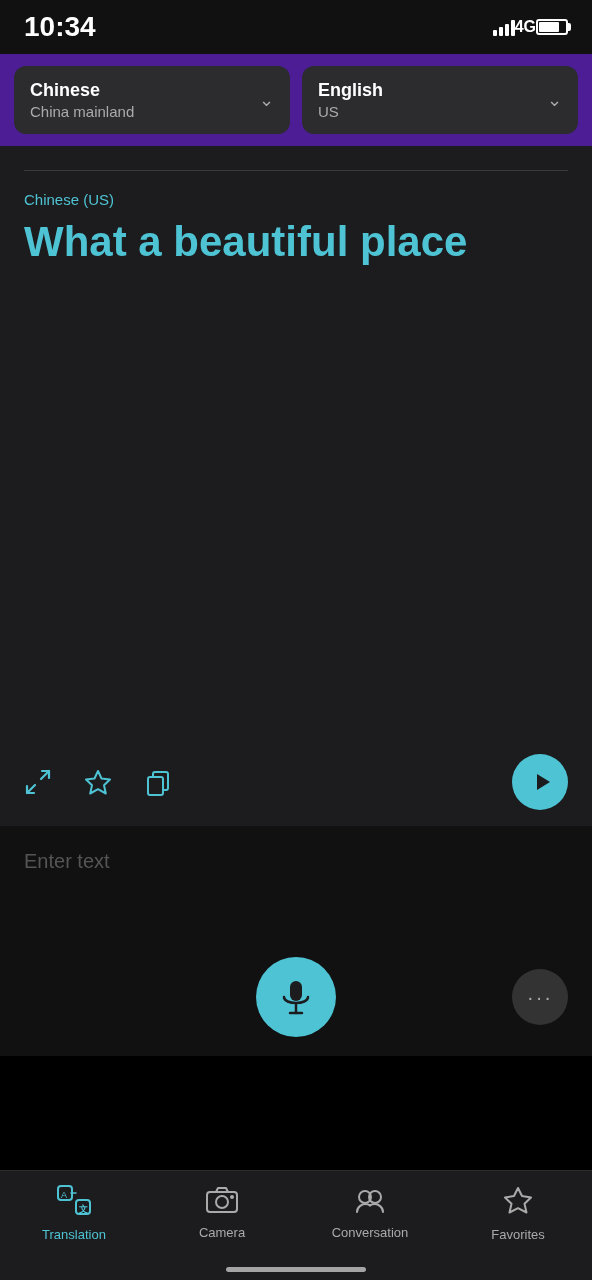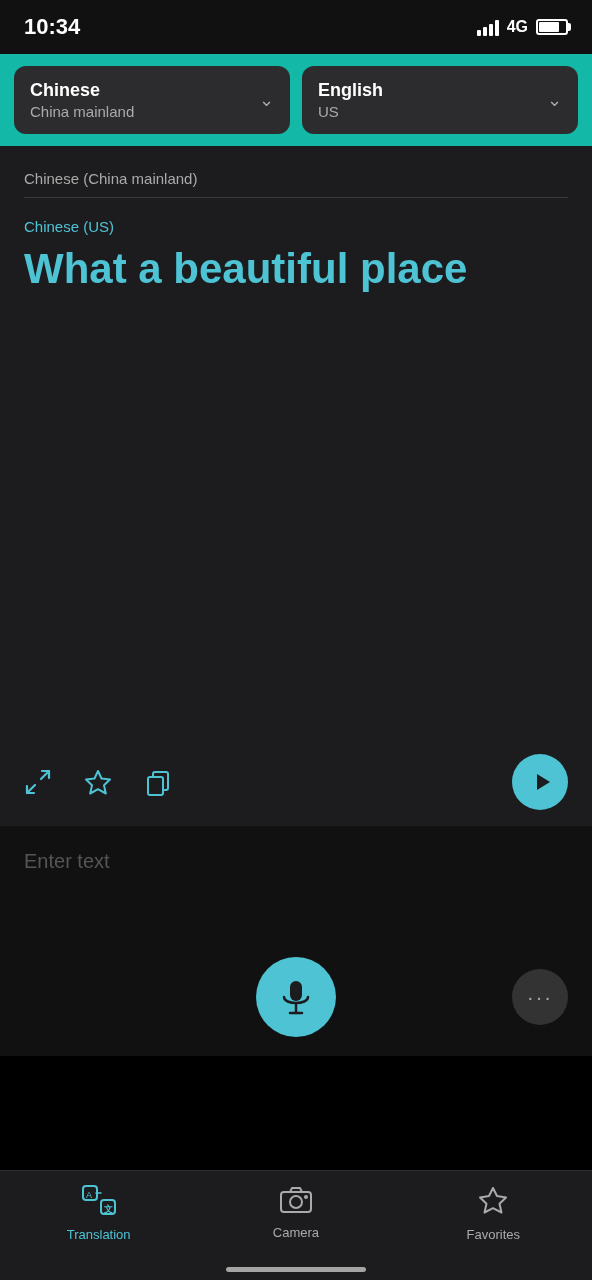--- a/index.html
+++ b/index.html
@@ -17,28 +17,27 @@
     
     .status-bar {
       height: 54px;
       background: #111;
       display: flex;
       align-items: center;
       justify-content: space-between;
       padding: 0 24px;
     }
     .status-time {
-      font-size: 22px;
+      font-size: 28px;
       font-weight: 600;
       color: #fff;
     }
     .status-icons {
       display: flex;
       align-items: center;
-      gap: 8px;
     }
     .signal-bars {
       display: flex;
       align-items: flex-end;
       gap: 2px;
       height: 18px;
     }
     .signal-bars span {
       background: #fff;
       border-radius: 1px;
@@ -77,21 +76,21 @@
     .battery-fill {
       background: #fff;
       height: 100%;
       width: 75%;
       border-radius: 1px;
     }
 
     
     .language-bar {
       display: flex;
-      background: #14b8a6;
+      background: #4c1d95;
       padding: 12px 14px;
       gap: 12px;
       align-items: center;
     }
     .lang-selector {
       flex: 1;
       background: #2c2c2e;
       border-radius: 12px;
       padding: 14px 16px;
       display: flex;
@@ -320,21 +319,20 @@
   <div class="lang-selector">
     <div class="lang-selector-text">
       <span class="lang-name">English</span>
       <span class="lang-region">US</span>
     </div>
     <span class="chevron-icon">⌄</span>
   </div>
 </div>
 
 <div class="translation-area">
-  <div class="source-lang-label">Chinese (China mainland)</div>
   <div class="divider"></div>
   <div class="target-lang-label">Chinese (US)</div>
   <div class="target-text">What a beautiful place</div>
 
   <div class="action-bar">
     <div class="action-icons-left">
 
       <div class="action-icon">
         <svg width="28" height="28" viewBox="0 0 28 28" fill="none" xmlns="http://www.w3.org/2000/svg">
           <line x1="3" y1="25" x2="11" y2="17" stroke="#4ec3d4" stroke-width="2.2" stroke-linecap="round"></line>
@@ -404,20 +402,30 @@
       <svg width="34" height="28" viewBox="0 0 34 28" fill="none">
         <rect x="2" y="7" width="30" height="20" rx="3" stroke="#aaa" stroke-width="2" fill="none"></rect>
         <circle cx="17" cy="17" r="6" stroke="#aaa" stroke-width="2" fill="none"></circle>
         <path d="M11 7 L13 3 L21 3 L23 7" stroke="#aaa" stroke-width="2" fill="none" stroke-linejoin="round"></path>
         <circle cx="27" cy="12" r="2" fill="#aaa"></circle>
       </svg>
     </div>
     <span class="tab-label">Camera</span>
   </div>
 
+  <div class="tab-item">
+    <div class="tab-icon">
+      <svg width="34" height="28" viewBox="0 0 34 28" fill="none">
+        <circle cx="12" cy="12" r="6" stroke="#aaa" stroke-width="2" fill="none"></circle>
+        <circle cx="22" cy="12" r="6" stroke="#aaa" stroke-width="2" fill="none"></circle>
+        <path d="M4 27 C4 22 9 19 12 19 C14 19 16 19.5 17 20.5 C18 19.5 20 19 22 19 C25 19 30 22 30 27" stroke="#aaa" stroke-width="2" fill="none" stroke-linecap="round"></path>
+      </svg>
+    </div>
+    <span class="tab-label">Conversation</span>
+  </div>
 
   <div class="tab-item">
     <div class="tab-icon">
       <svg width="34" height="30" viewBox="0 0 34 30" fill="none">
         <polygon points="17,3 21,11 30,12.5 23.5,18.8 25.5,27.5 17,23.2 8.5,27.5 10.5,18.8 4,12.5 13,11" stroke="#aaa" stroke-width="2" fill="none" stroke-linejoin="round"></polygon>
       </svg>
     </div>
     <span class="tab-label">Favorites</span>
   </div>
 

